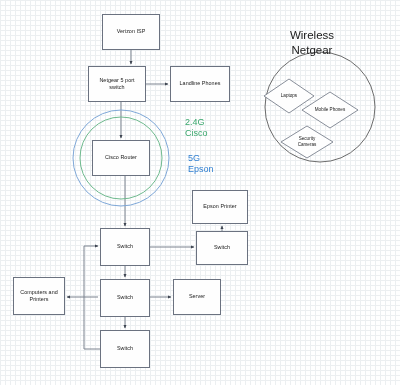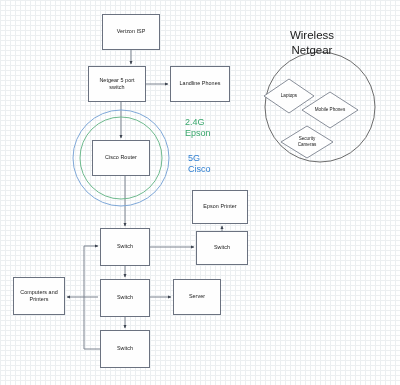--- a/index.html
+++ b/index.html
@@ -166,24 +166,24 @@
   <div class="node" style="left:13px; top:277px; width:52px; height:38px; white-space:pre-line;">
     <span>Computers and
 Printers</span>
   </div>
 
   <div class="node" style="left:173px; top:279px; width:48px; height:36px;">
     <span>Server</span>
   </div>
 
   <div class="wifi-label wifi-24" style="left:185px; top:117px;">2.4G
+Cisco</div>
+
+  <div class="wifi-label wifi-5" style="left:188px; top:153px;">5G
 Epson</div>
-
-  <div class="wifi-label wifi-5" style="left:188px; top:153px;">5G
-Cisco</div>
 
   <div class="cluster-title" style="left:312px; top:28px; transform:translateX(-50%); width:110px;">Wireless
 Netgear</div>
 
   <div class="diamond" style="left:263px; top:78px; width:52px; height:36px;">
     <svg class="dia-shape" viewBox="0 0 52 36">
       <polygon points="26,1 51,18 26,35 1,18" fill="#fefefe" stroke="#6b7280" stroke-width="0.8"></polygon>
     </svg>
     <span class="dia-text">Laptops</span>
   </div>

